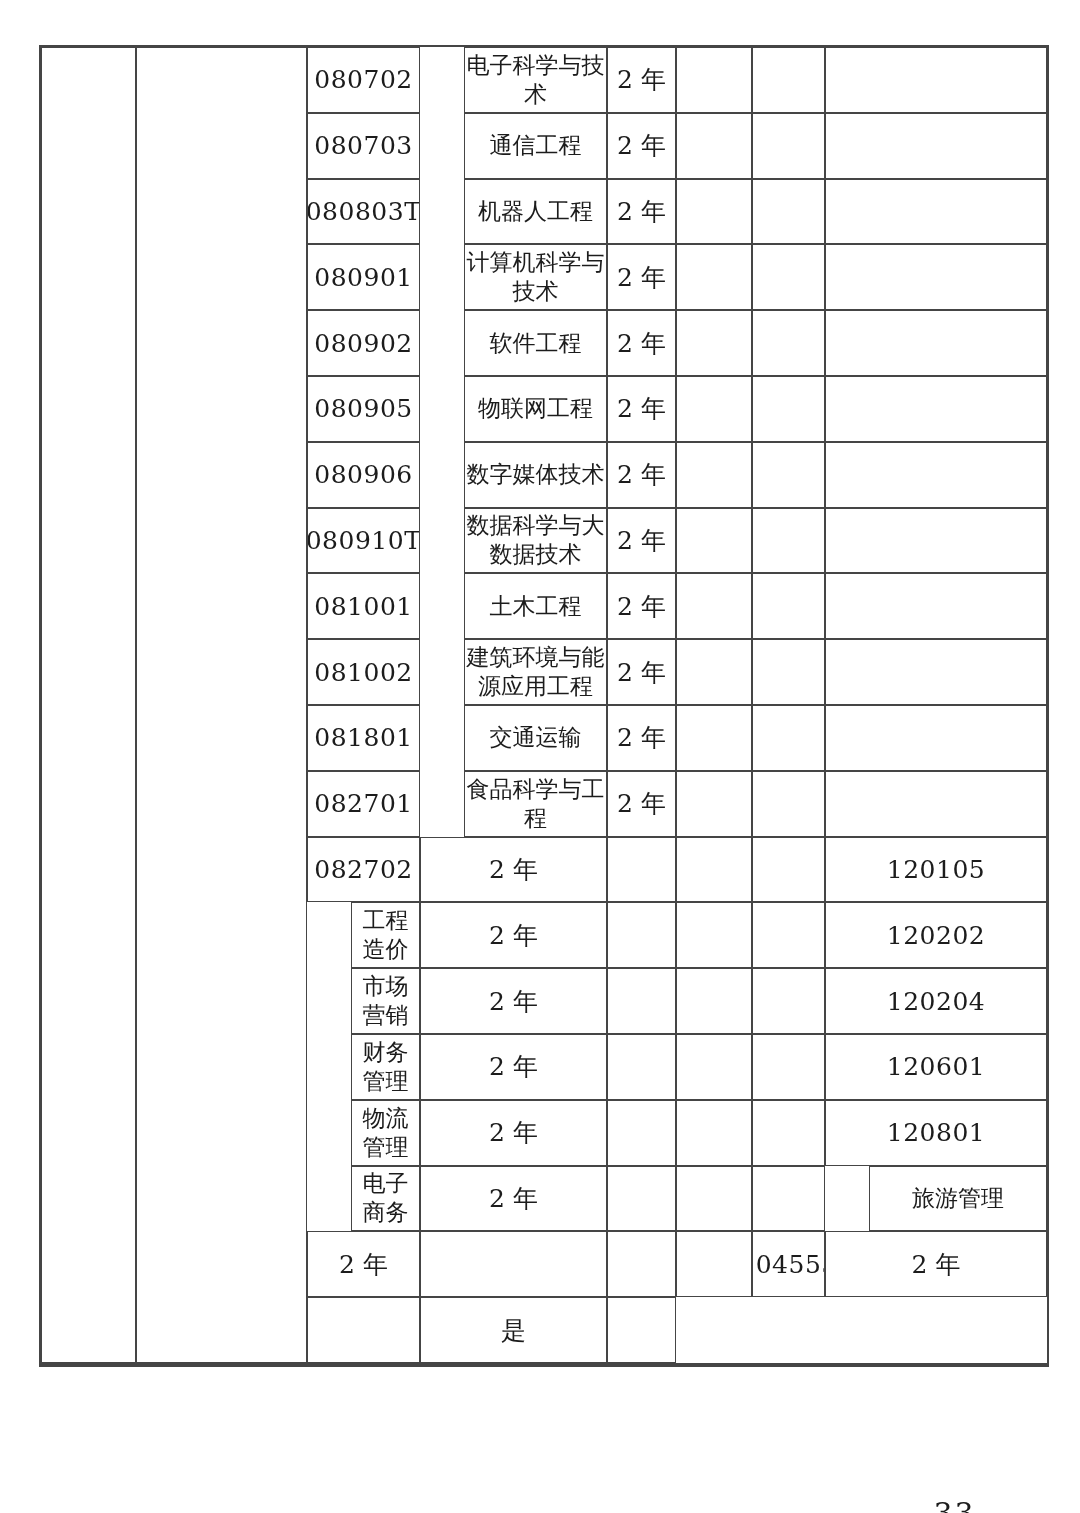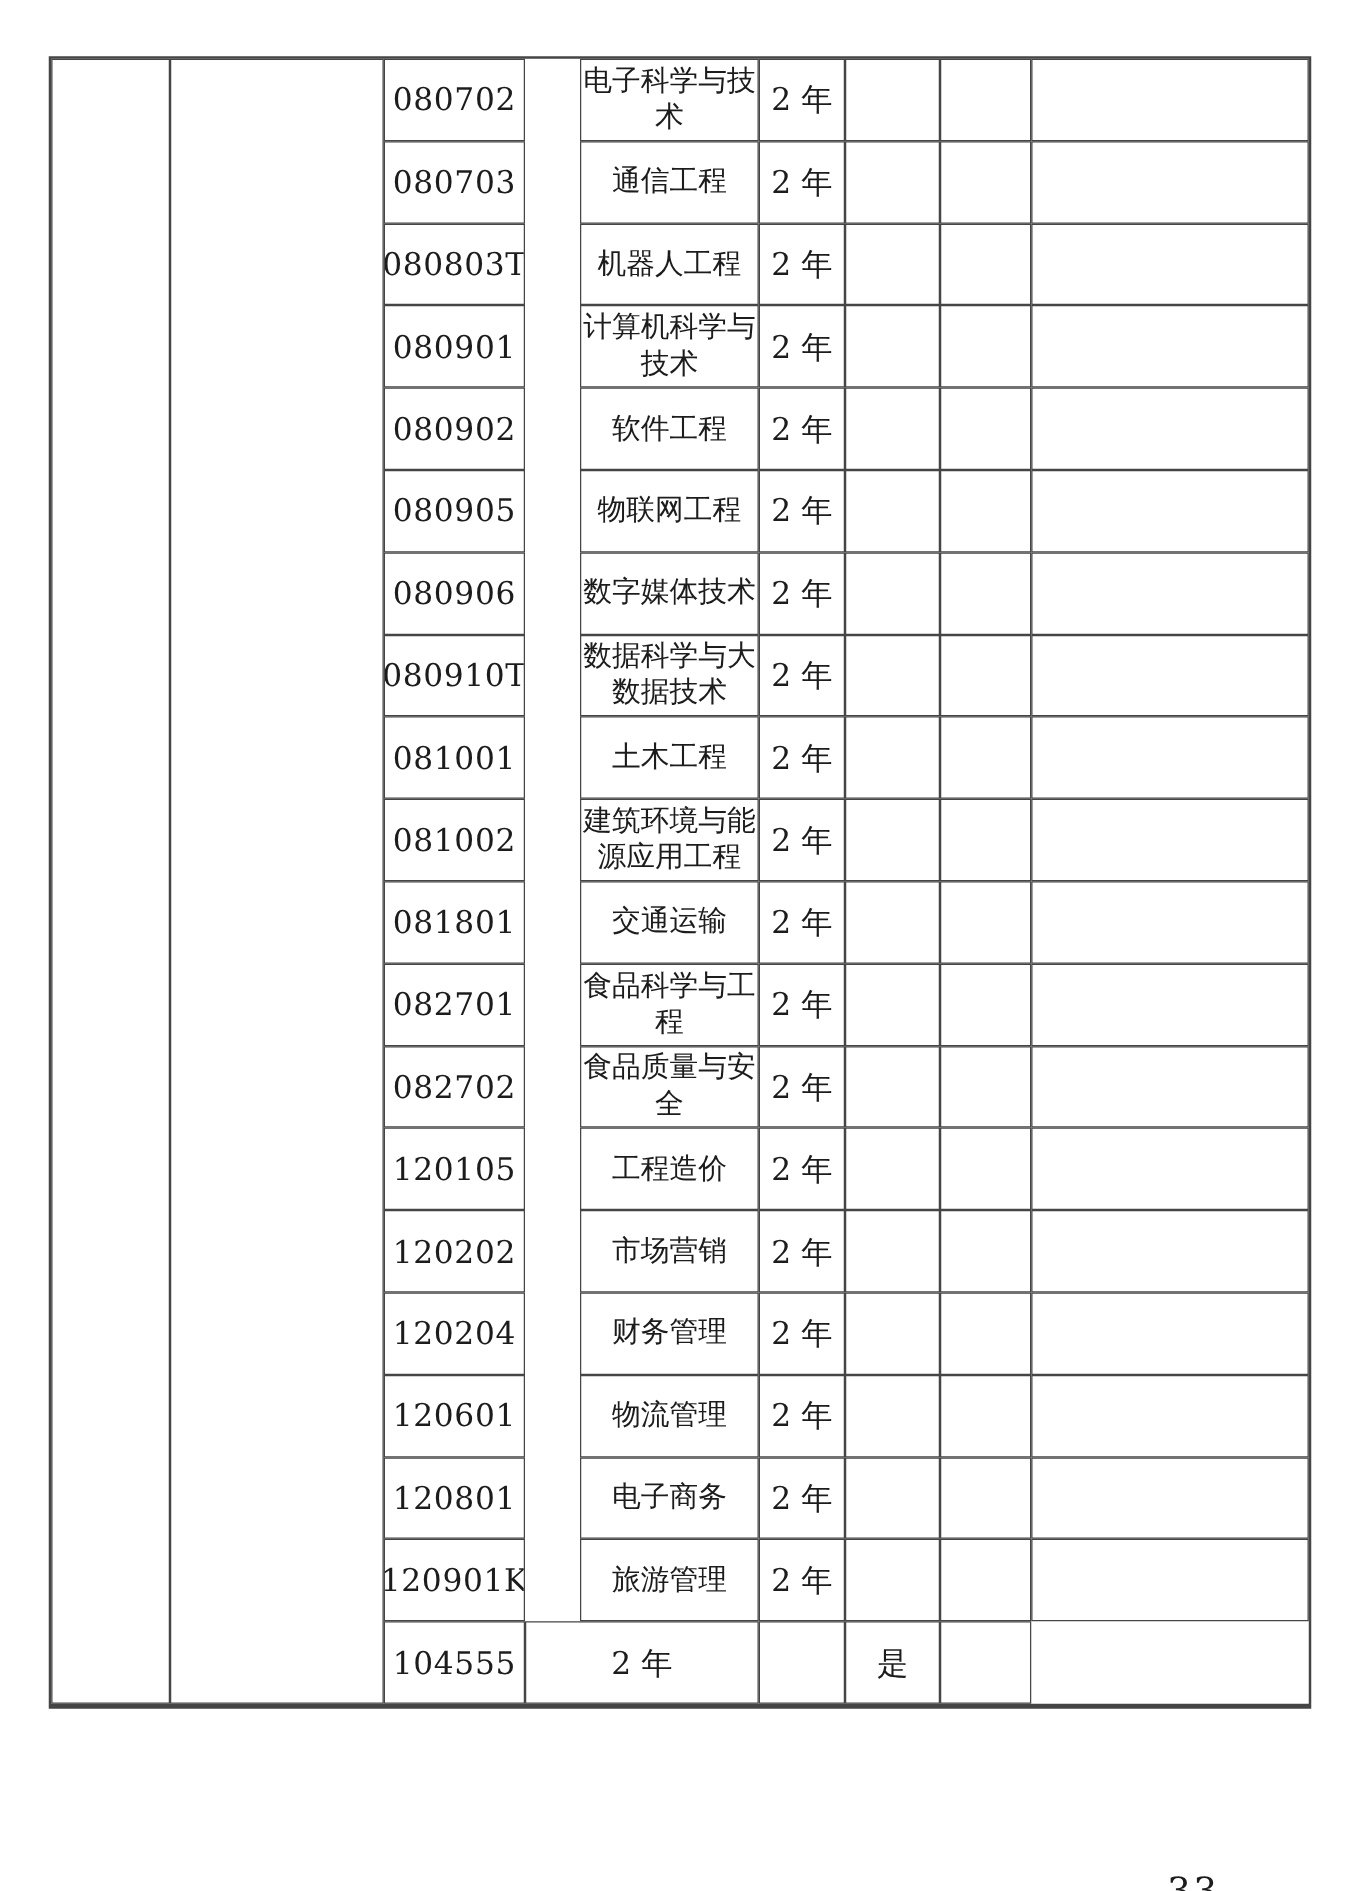--- a/index.html
+++ b/index.html
@@ -159,21 +159,20 @@
         <div class="cell remark-cell"></div>
 
         <div class="cell code-cell">082701</div>
         <div class="cell name-cell">食品科学与工程</div>
         <div class="cell dur-cell">2 年</div>
         <div class="cell empty-cell"></div>
         <div class="cell flag-cell"></div>
         <div class="cell remark-cell"></div>
 
         <div class="cell code-cell">082702</div>
-        <div class="cell name-cell">食品质量与安全</div>
         <div class="cell dur-cell">2 年</div>
         <div class="cell empty-cell"></div>
         <div class="cell flag-cell"></div>
         <div class="cell remark-cell"></div>
 
         <div class="cell code-cell">120105</div>
         <div class="cell name-cell">工程造价</div>
         <div class="cell dur-cell">2 年</div>
         <div class="cell empty-cell"></div>
         <div class="cell flag-cell"></div>
@@ -200,21 +199,20 @@
         <div class="cell flag-cell"></div>
         <div class="cell remark-cell"></div>
 
         <div class="cell code-cell">120801</div>
         <div class="cell name-cell">电子商务</div>
         <div class="cell dur-cell">2 年</div>
         <div class="cell empty-cell"></div>
         <div class="cell flag-cell"></div>
         <div class="cell remark-cell"></div>
 
-        <div class="cell code-cell">120901K</div>
         <div class="cell name-cell">旅游管理</div>
         <div class="cell dur-cell">2 年</div>
         <div class="cell empty-cell"></div>
         <div class="cell flag-cell"></div>
         <div class="cell remark-cell"></div>
 
         <div class="cell code-cell">104555</div>
         <div class="cell dur-cell">2 年</div>
         <div class="cell empty-cell"></div>
         <div class="cell flag-cell">是</div>

